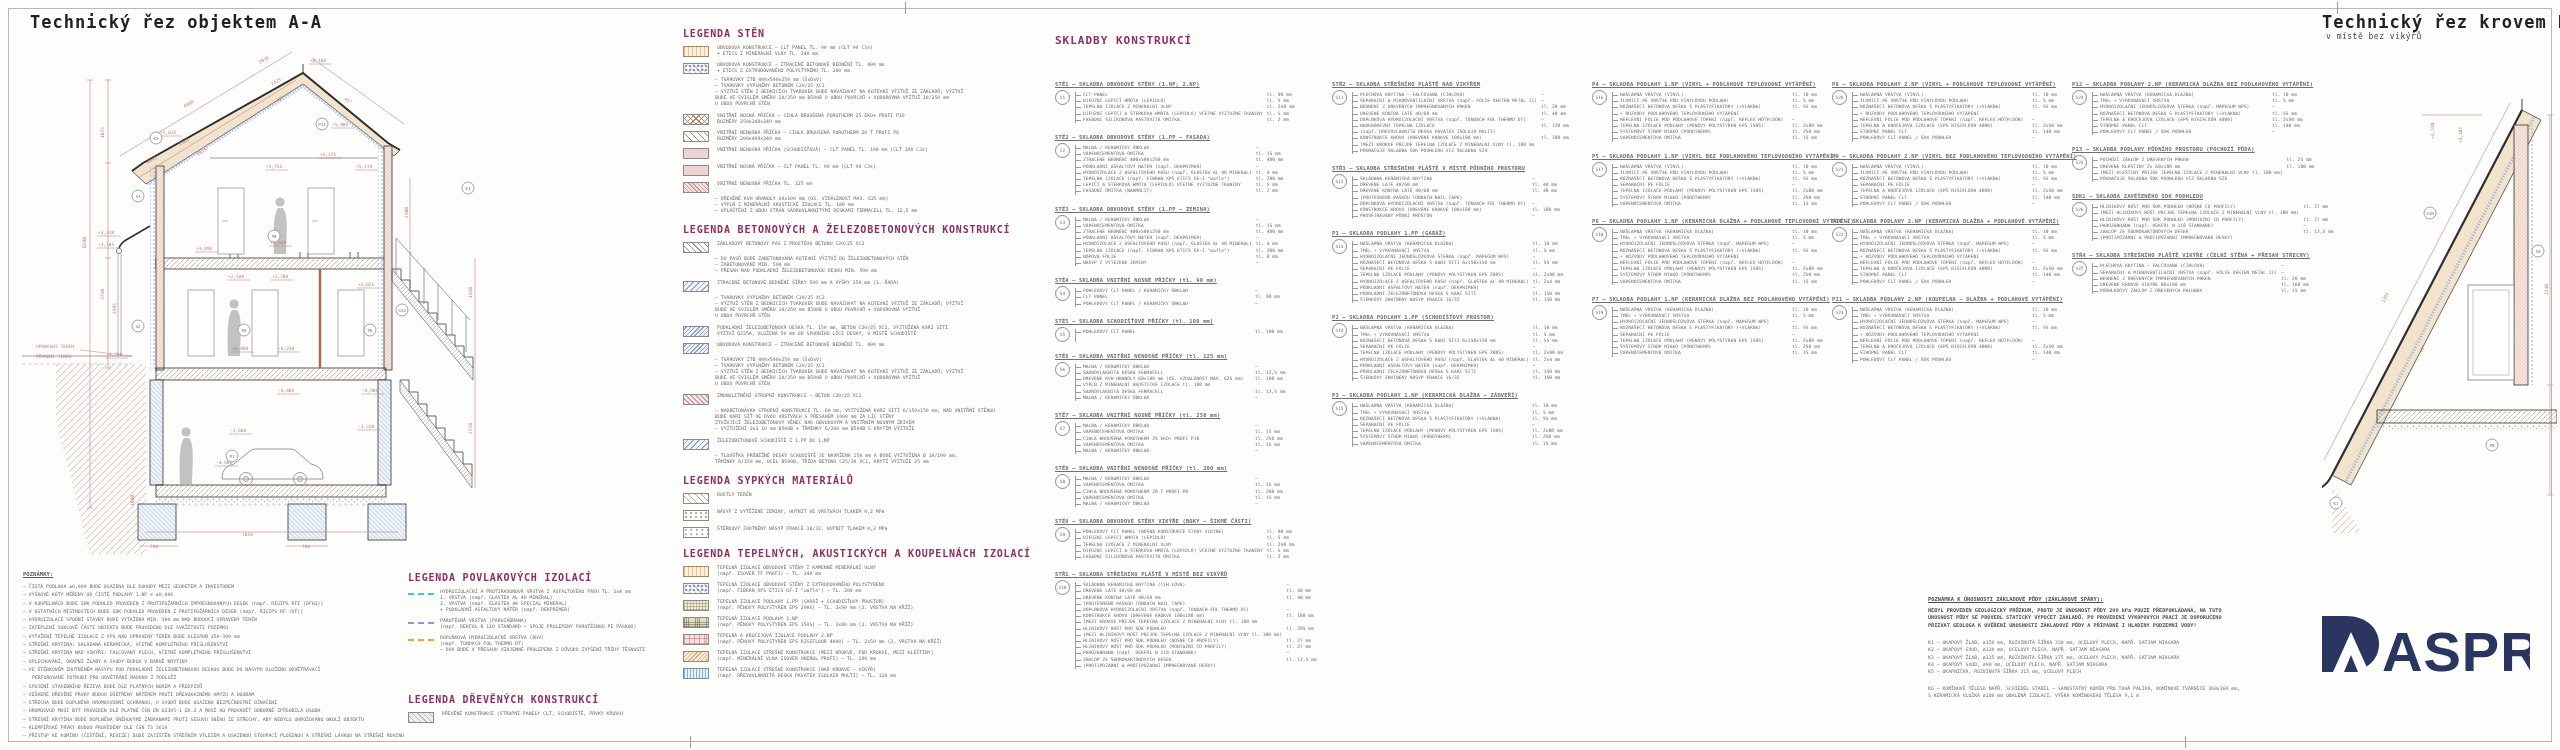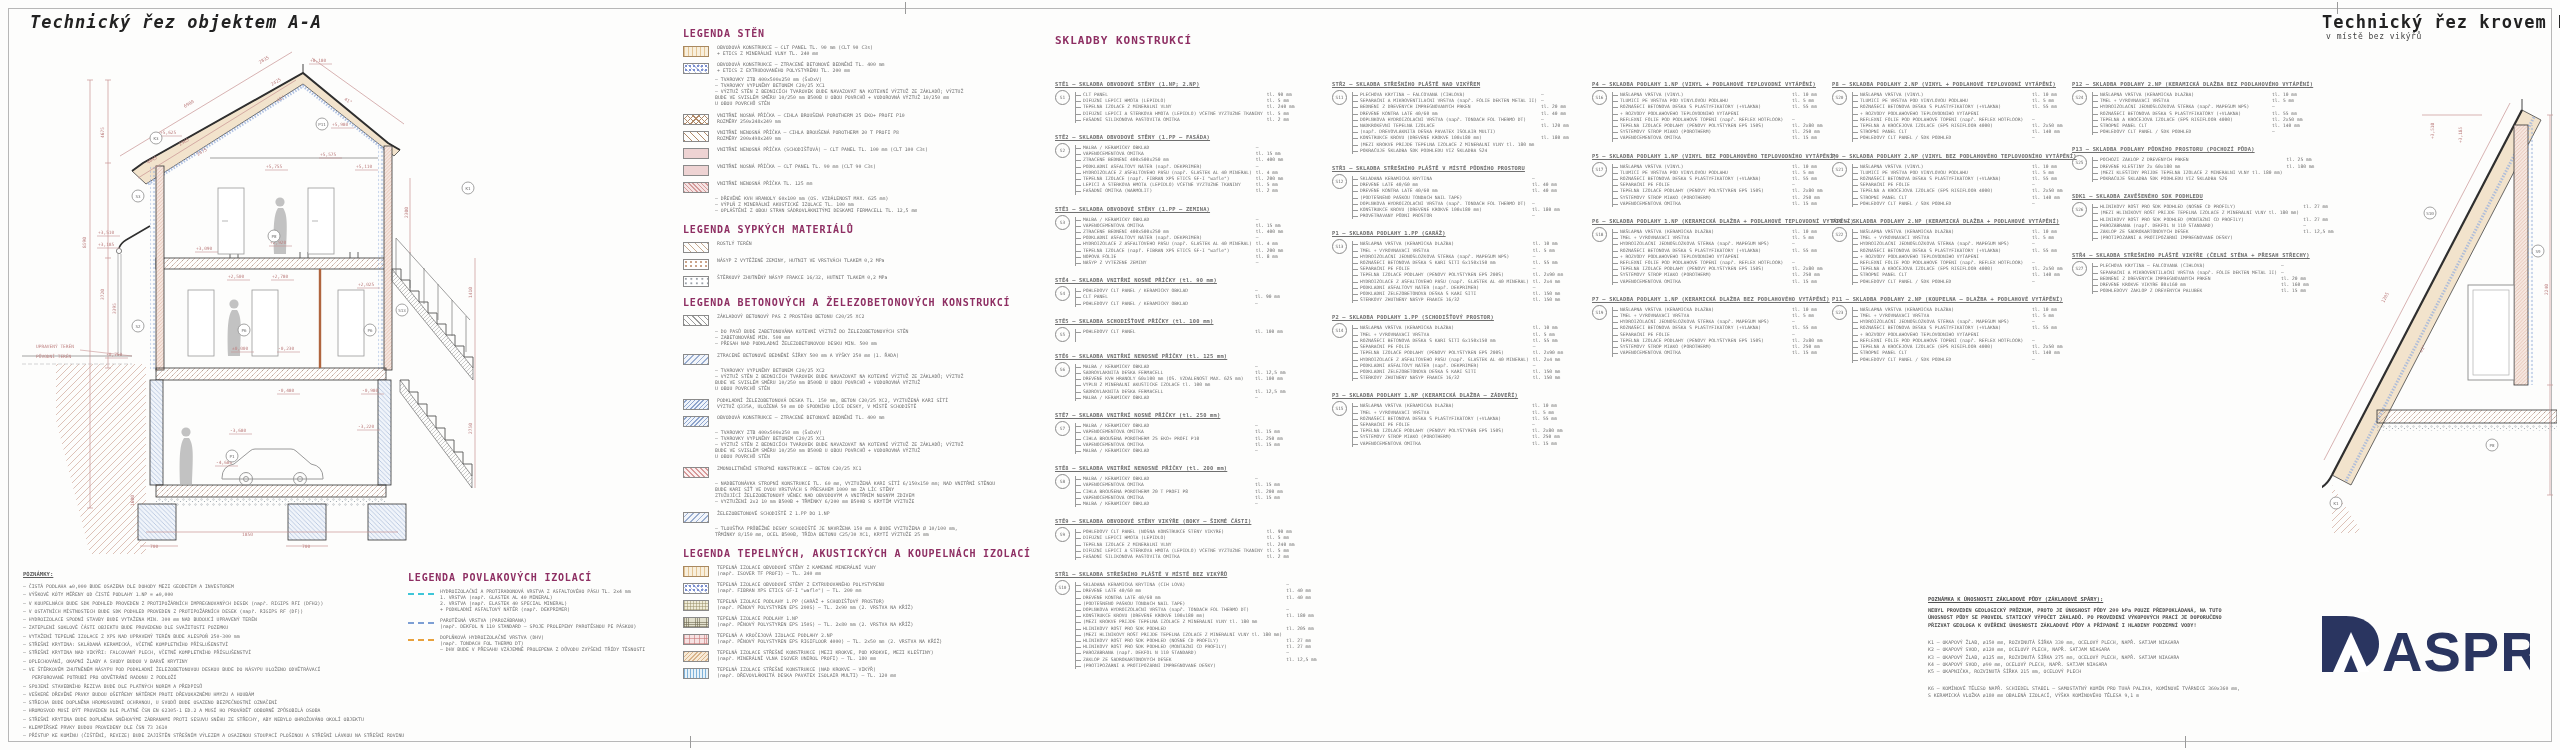--- a/index.html
+++ b/index.html
@@ -69,21 +69,21 @@
 </head>
 <body>
 
 <div id="sheet">
   <div class="frame"></div>
   <div class="tick" style="left:905px;top:2px;"></div>
   <div class="tick" style="left:2337px;top:2px;"></div>
   <div class="tick" style="left:690px;top:736px;"></div>
   <div class="tick" style="left:2185px;top:736px;"></div>
 
-  <div class="big-title" style="left:30px;top:12px;font-style:italic;">Technický řez objektem A-A</div>
+  <div class="big-title" style="left:30px;top:12px;">Technický řez objektem A-A</div>
 
   <svg id="left-svg" style="position:absolute;left:20px;top:38px;" width="660" height="522" viewBox="0 0 660 522">
     <defs>
       <pattern id="pat-slab" width="5" height="5" patternUnits="userSpaceOnUse">
         <path d="M0,5 L5,0 M-1,1 L1,-1 M4,6 L6,4" stroke="#bb8a7a" stroke-width="0.5"></path>
         <circle cx="2.5" cy="2.5" r="0.5" fill="#a98"></circle>
       </pattern>
       <pattern id="pat-ins" width="4" height="4" patternUnits="userSpaceOnUse">
         <circle cx="2" cy="2" r="0.8" fill="none" stroke="#8fa8d8" stroke-width="0.5"></circle>
       </pattern>
@@ -337,20 +337,31 @@
           <div class="sw sw-dash dash-orange"></div>
           <div class="leg-lines">
             <div>DOPLŇKOVÁ HYDROIZOLAČNÍ VRSTVA (DHV)</div>
             <div>(např. TONDACH FOL THERMO DT)</div>
             <div>– DHV BUDE V PŘESAHU VZÁJEMNĚ PROLEPENA Z DŮVODU ZVÝŠENÍ TŘÍDY TĚSNOSTI</div>
           </div>
         </div>
       </div>
   </div>
 
+  <div class="leg-wrap" style="left:408px;top:694px;width:300px;">
+    <div class="leg-h">LEGENDA DŘEVĚNÝCH KONSTRUKCÍ</div>
+    <div id="wood-items">
+        <div class="leg-item">
+          <div class="sw sw-wood"></div>
+          <div class="leg-lines">
+            <div>DŘEVĚNÉ KONSTRUKCE (STROPNÍ PANELY CLT, SCHODIŠTĚ, PRVKY KROVU)</div>
+          </div>
+        </div>
+      </div>
+  </div>
 
   <div class="leg-wrap" style="left:683px;top:28px;">
     <div id="legend-sections">
         <div class="leg-sec">
           <div class="leg-h">LEGENDA STĚN</div>
           <div class="leg-item">
             <div class="sw sw-wool"></div>
             <div class="leg-lines">
               <div>OBVODOVÁ KONSTRUKCE – CLT PANEL TL. 90 mm (CLT 90 C3s)</div>
               <div>+ ETICS Z MINERÁLNÍ VLNY TL. 240 mm</div>
@@ -402,41 +413,20 @@
               <div>VNITŘNÍ NENOSNÁ PŘÍČKA TL. 125 mm</div>
             </div>
           </div>
           <div class="leg-sub">
             <div>– DŘEVĚNÉ KVH HRANOLY 60x100 mm (OS. VZDÁLENOST MAX. 625 mm)</div>
             <div>– VÝPLŇ Z MINERÁLNÍ AKUSTICKÉ IZOLACE TL. 100 mm</div>
             <div>– OPLÁŠTĚNÍ Z OBOU STRAN SÁDROVLÁKNITÝMI DESKAMI FERMACELL TL. 12,5 mm</div>
           </div>
         </div>
         <div class="leg-sec">
-          <div class="leg-h">LEGENDA SYPKÝCH MATERIÁLŮ</div>
-          <div class="leg-item">
-            <div class="sw sw-terr"></div>
-            <div class="leg-lines">
-              <div>ROSTLÝ TERÉN</div>
-            </div>
-          </div>
-          <div class="leg-item">
-            <div class="sw sw-nasyp"></div>
-            <div class="leg-lines">
-              <div>NÁSYP Z VYTĚŽENÉ ZEMINY, HUTNIT VE VRSTVÁCH TLAKEM 0,2 MPa</div>
-            </div>
-          </div>
-          <div class="leg-item">
-            <div class="sw sw-gravel"></div>
-            <div class="leg-lines">
-              <div>ŠTĚRKOVÝ ZHUTNĚNÝ NÁSYP FRAKCE 16/32, HUTNIT TLAKEM 0,2 MPa</div>
-            </div>
-          </div>
-        </div>
-        <div class="leg-sec">
           <div class="leg-h">LEGENDA BETONOVÝCH A ŽELEZOBETONOVÝCH KONSTRUKCÍ</div>
           <div class="leg-item">
             <div class="sw sw-diag2"></div>
             <div class="leg-lines">
               <div>ZÁKLADOVÝ BETONOVÝ PAS Z PROSTÉHO BETONU C20/25 XC2</div>
             </div>
           </div>
           <div class="leg-sub">
             <div>– DO PASŮ BUDE ZABETONOVÁNA KOTEVNÍ VÝZTUŽ DO ŽELEZOBETONOVÝCH STĚN</div>
             <div>– ZABETONOVÁNÍ MIN. 500 mm</div>
@@ -488,20 +478,41 @@
           </div>
           <div class="leg-item">
             <div class="sw sw-ztb"></div>
             <div class="leg-lines">
               <div>ŽELEZOBETONOVÉ SCHODIŠTĚ Z 1.PP DO 1.NP</div>
             </div>
           </div>
           <div class="leg-sub">
             <div>– TLOUŠŤKA PRŮBĚŽNÉ DESKY SCHODIŠTĚ JE NAVRŽENA 150 mm A BUDE VYZTUŽENA Ø 10/100 mm,</div>
             <div>  TŘMÍNKY 8/150 mm, OCEL B500B, TŘÍDA BETONU C25/30 XC1, KRYTÍ VÝZTUŽE 25 mm</div>
+          </div>
+        </div>
+        <div class="leg-sec">
+          <div class="leg-h">LEGENDA SYPKÝCH MATERIÁLŮ</div>
+          <div class="leg-item">
+            <div class="sw sw-terr"></div>
+            <div class="leg-lines">
+              <div>ROSTLÝ TERÉN</div>
+            </div>
+          </div>
+          <div class="leg-item">
+            <div class="sw sw-nasyp"></div>
+            <div class="leg-lines">
+              <div>NÁSYP Z VYTĚŽENÉ ZEMINY, HUTNIT VE VRSTVÁCH TLAKEM 0,2 MPa</div>
+            </div>
+          </div>
+          <div class="leg-item">
+            <div class="sw sw-gravel"></div>
+            <div class="leg-lines">
+              <div>ŠTĚRKOVÝ ZHUTNĚNÝ NÁSYP FRAKCE 16/32, HUTNIT TLAKEM 0,2 MPa</div>
+            </div>
           </div>
         </div>
         <div class="leg-sec">
           <div class="leg-h">LEGENDA TEPELNÝCH, AKUSTICKÝCH A KOUPELNÁCH IZOLACÍ</div>
           <div class="leg-item">
             <div class="sw sw-wool"></div>
             <div class="leg-lines">
               <div>TEPELNÁ IZOLACE OBVODOVÉ STĚNY Z KAMENNÉ MINERÁLNÍ VLNY</div>
               <div>(např. ISOVER TF PROFI) – TL. 240 mm</div>
             </div>

